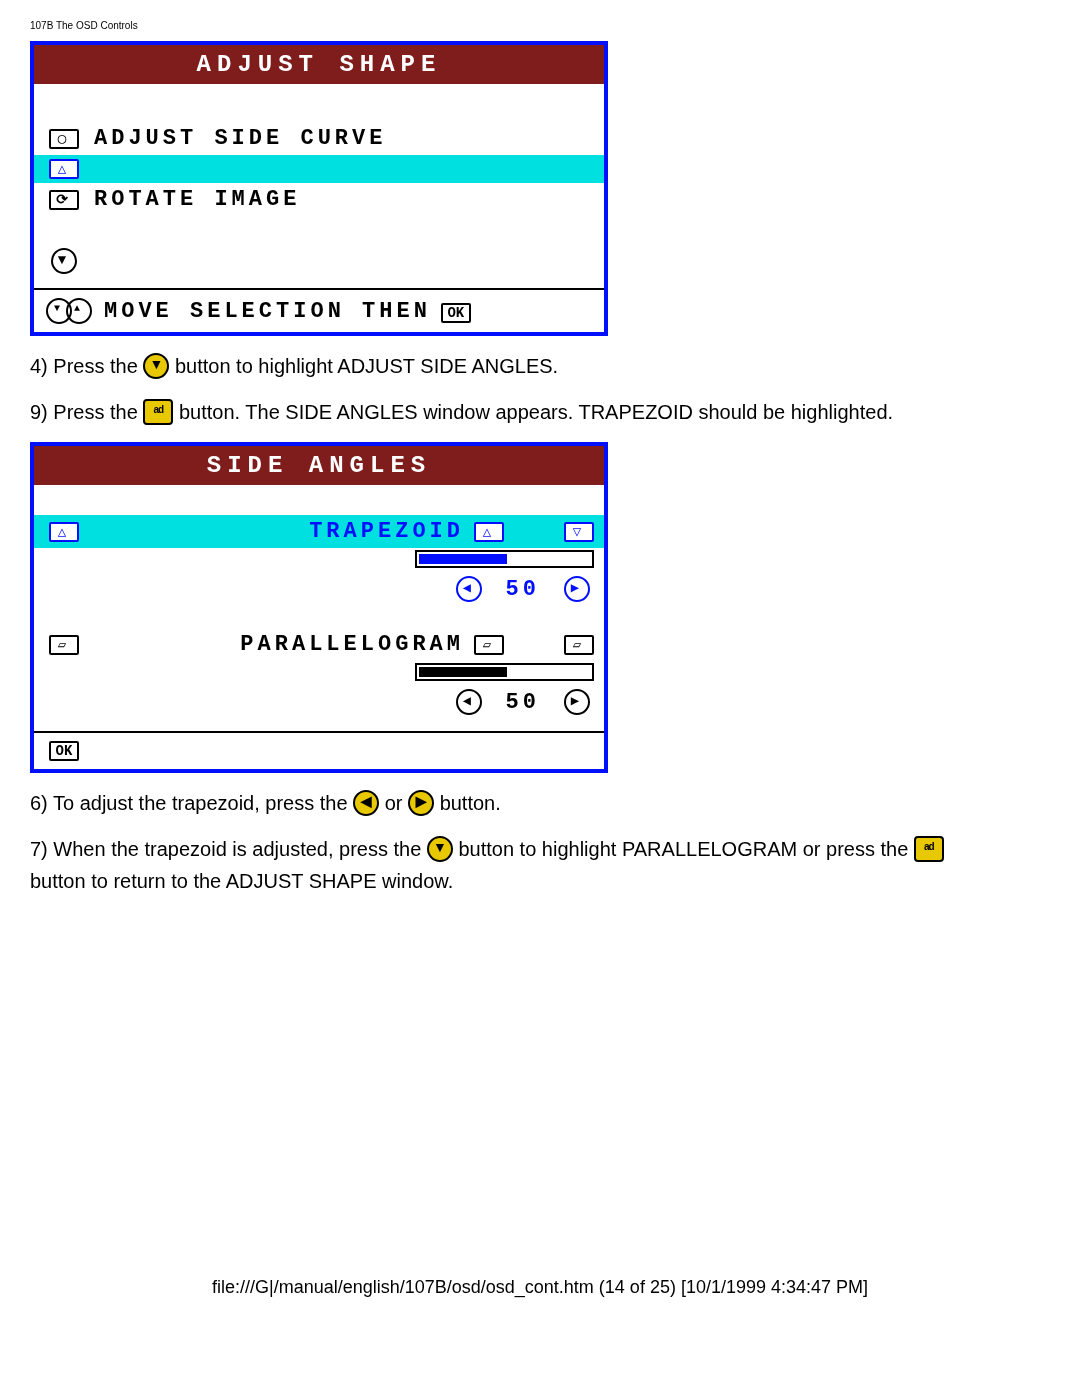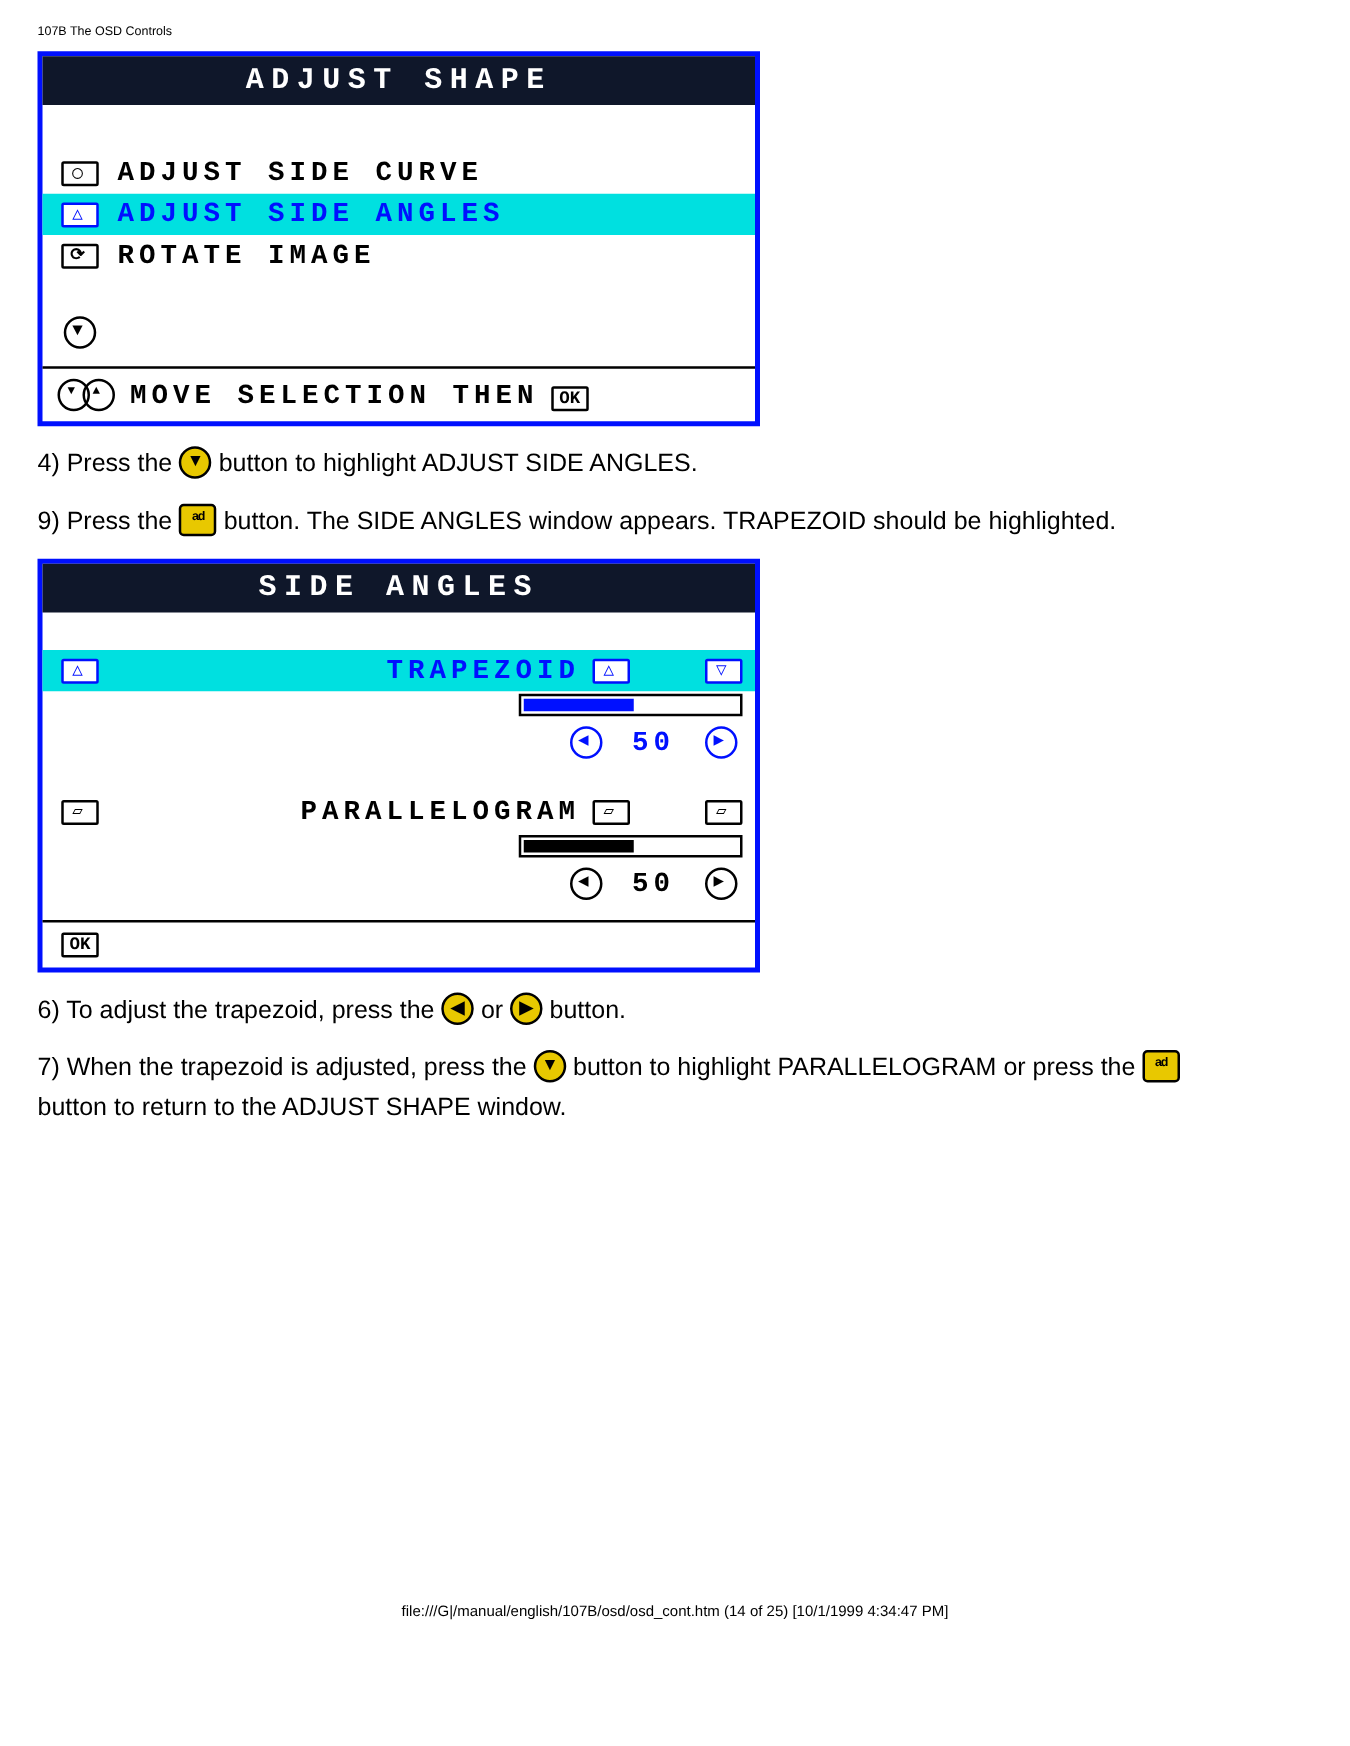--- a/index.html
+++ b/index.html
@@ -17,21 +17,21 @@
     color: #000;
     margin-bottom: 10px;
   }
   .osd {
     border: 4px solid #0010ff;
     background: #fff;
     width: 570px;
     margin-bottom: 14px;
   }
   .osd-title {
-    background: #0f172a;
+    background: #7f1d1d;
     color: #fff;
     font-family: "Courier New", monospace;
     font-weight: bold;
     letter-spacing: 6px;
     font-size: 24px;
     text-align: center;
     padding: 6px 0;
   }
   .osd-body {
     padding: 10px 0 0 0;
@@ -186,21 +186,21 @@
     display: inline-block;
     width: 22px;
     height: 22px;
     border: 2px solid currentColor;
     border-radius: 50%;
     text-align: center;
     line-height: 20px;
     font-size: 14px;
   }
   .footer-line {
-    font-size: 12px;
+    font-size: 18px;
     color: #000;
     text-align: center;
     margin-top: 380px;
   }
   .spacer { height: 28px; }
 </style>
 </head>
 <body>
 
 <div class="header-small">107B The OSD Controls</div>
@@ -212,21 +212,20 @@
     <div class="osd-row">
       <span class="icon-slot">
           <span class="box-icon">◯</span>
         </span>
       <span class="label">ADJUST SIDE CURVE</span>
     </div>
     <div class="osd-row hl">
       <span class="icon-slot">
           <span class="box-icon blue">△</span>
         </span>
-      <span class="label">ADJUST SIDE ANGLES</span>
     </div>
     <div class="osd-row">
       <span class="icon-slot">
           <span class="box-icon">⟳</span>
         </span>
       <span class="label">ROTATE IMAGE</span>
     </div>
     <div class="spacer"></div>
     <div class="osd-row">
       <span class="icon-slot">

